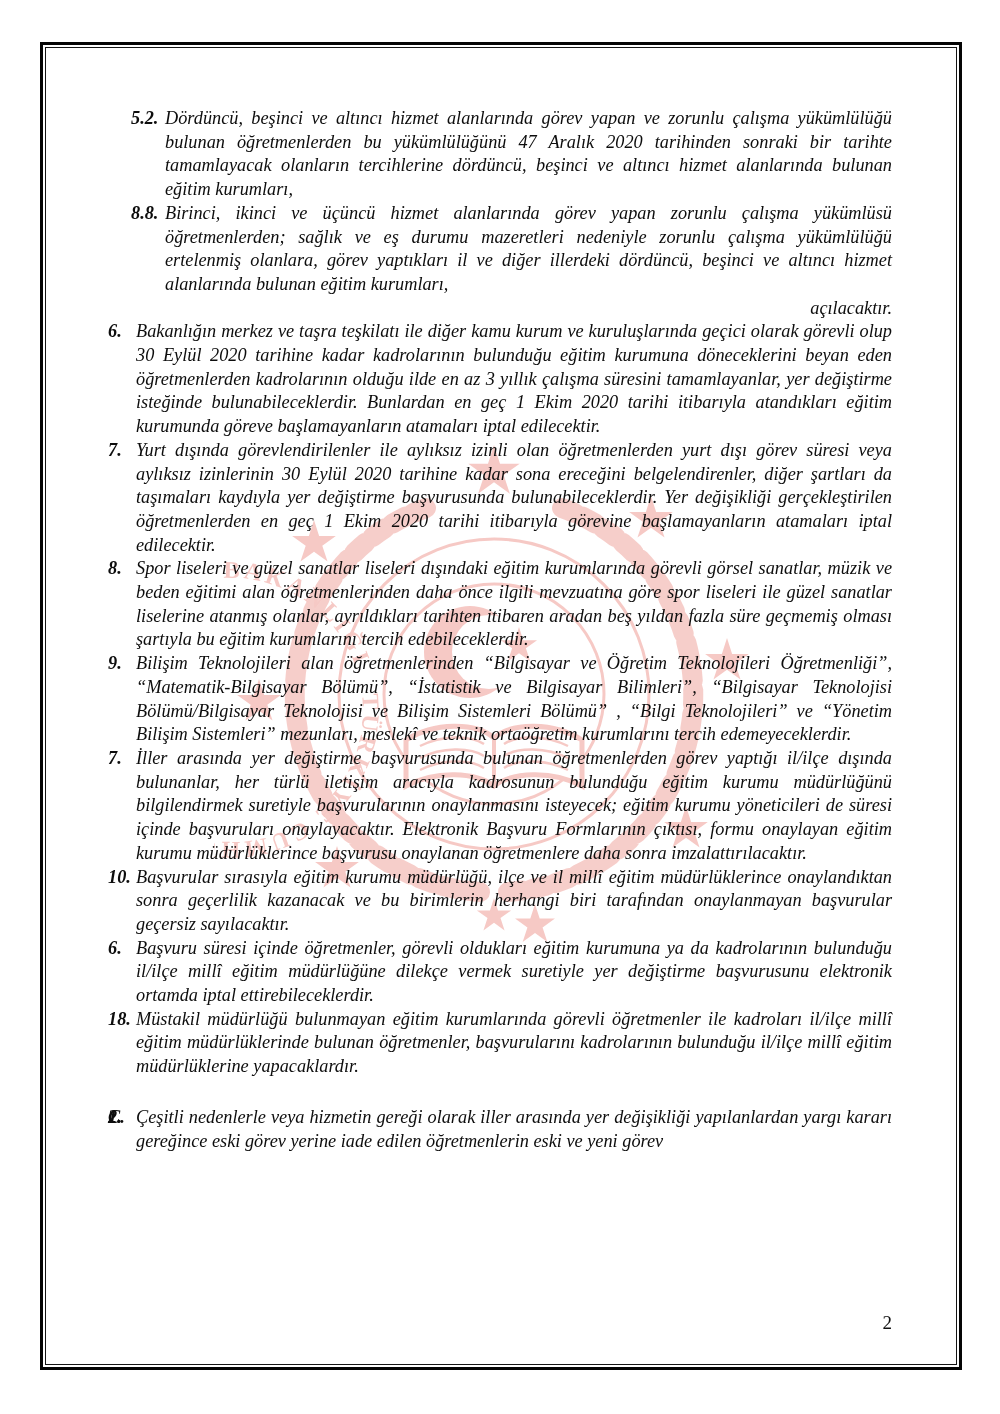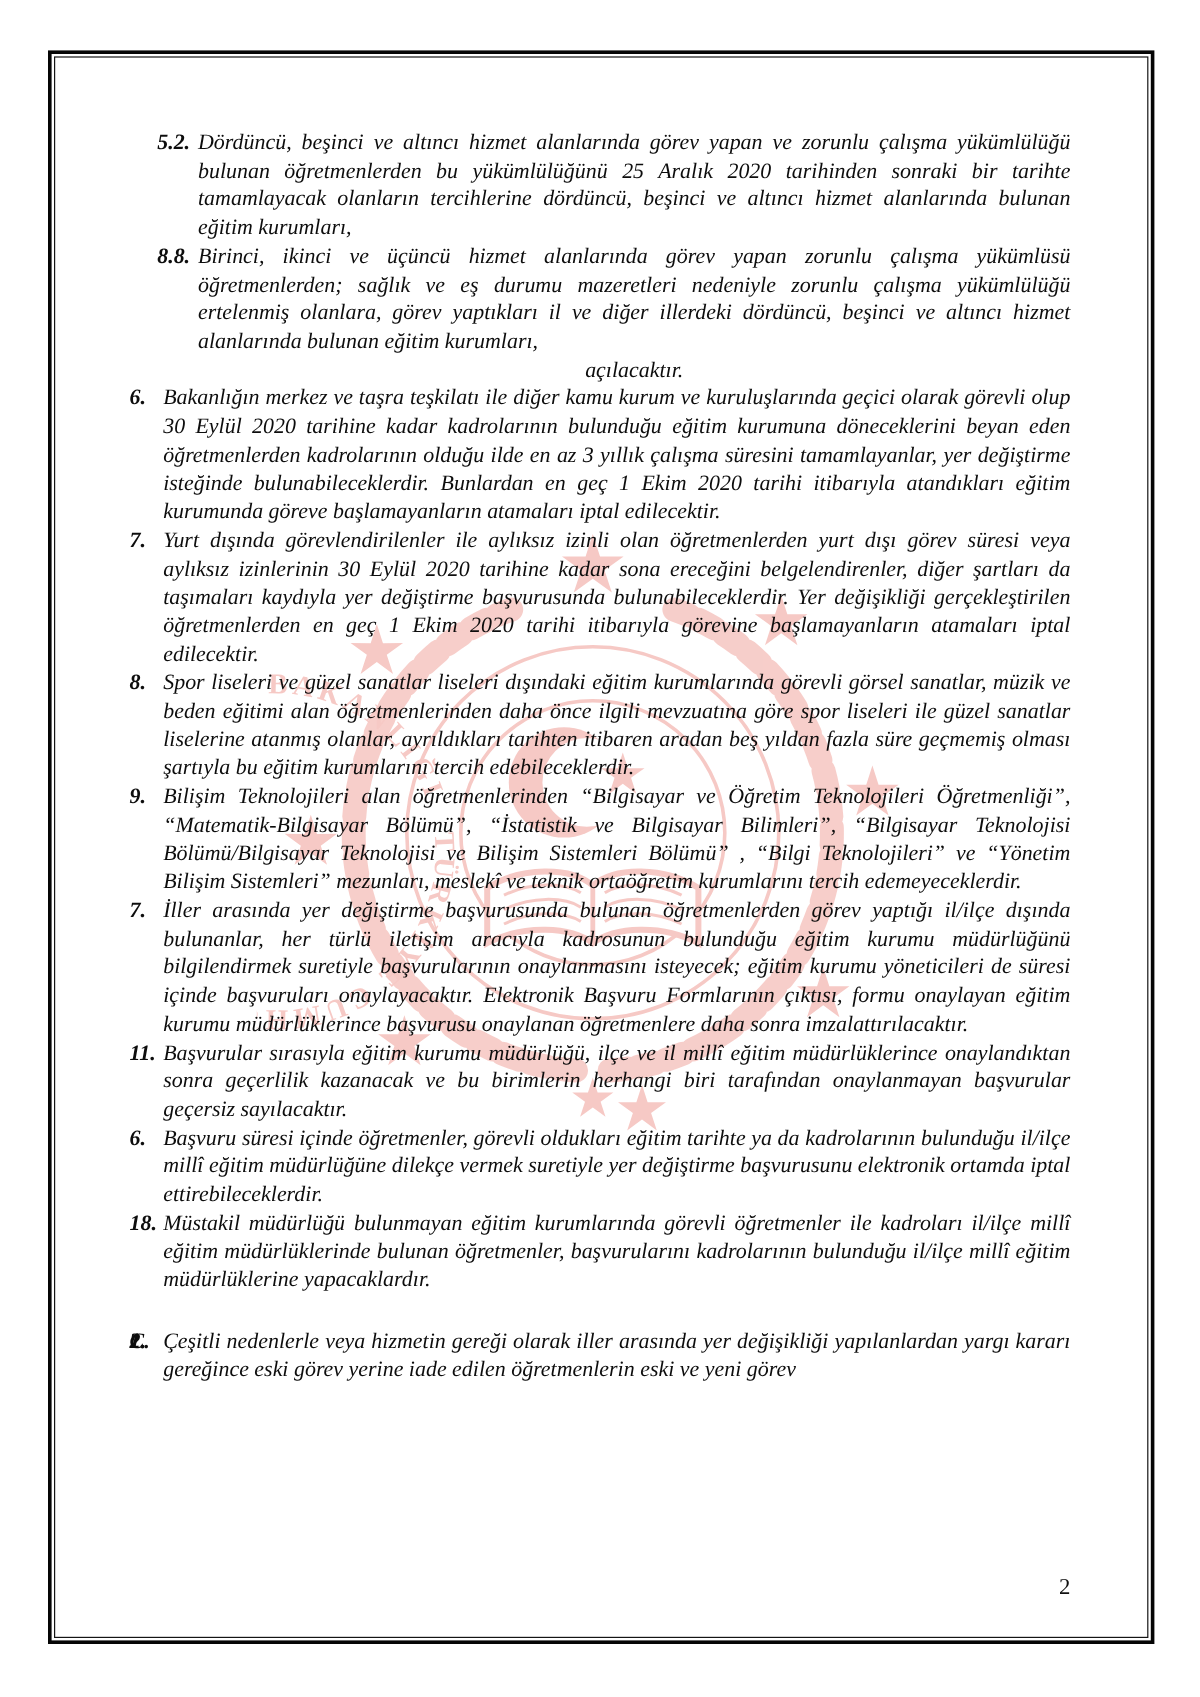--- a/index.html
+++ b/index.html
@@ -22,21 +22,21 @@
   }
   .content{
     position:relative;z-index:1;
     padding:59px 64px 0 62px;
     font-size:18.3px;line-height:23.7px;text-align:justify;font-style:italic;
   }
   .item{position:relative;padding-left:28px}
   .item > .num{position:absolute;left:0;top:0;font-weight:700}
   .item.l2{padding-left:57px}
   .item.l2 > .num{left:23px}
-  .trail{text-align:center}
+  .trail{text-align:right}
   .heading{margin:27px 0 23px 0;font-weight:700}
   .heading .num{font-weight:700}
   .pagenum{
     position:absolute;right:64px;bottom:30px;z-index:1;
     font-size:19px;color:#111;
   }
   svg text{font-family:"Liberation Serif", serif}
 </style>
 </head>
 <body>
@@ -87,21 +87,21 @@
             <use href="#wm-star" transform="translate(100,129) scale(2.3)"></use>
           </g>
         </g>
       </svg>
     </div>
 
     <div class="content">
 
       <div class="item l2">
         <span class="num">5.2.</span>
-        <span>Dördüncü, beşinci ve altıncı hizmet alanlarında görev yapan ve zorunlu çalışma yükümlülüğü bulunan öğretmenlerden bu yükümlülüğünü 25 Aralık 2020 tarihinden sonraki bir tarihte tamamlayacak olanların tercihlerine dördüncü, beşinci ve altıncı hizmet alanlarında bulunan eğitim kurumları,</span>
+        <span>Dördüncü, beşinci ve altıncı hizmet alanlarında görev yapan ve zorunlu çalışma yükümlülüğü bulunan öğretmenlerden bu yükümlülüğünü 47 Aralık 2020 tarihinden sonraki bir tarihte tamamlayacak olanların tercihlerine dördüncü, beşinci ve altıncı hizmet alanlarında bulunan eğitim kurumları,</span>
       </div>
 
       <div class="item l2">
         <span class="num">8.8.</span>
         <span>Birinci, ikinci ve üçüncü hizmet alanlarında görev yapan zorunlu çalışma yükümlüsü öğretmenlerden; sağlık ve eş durumu mazeretleri nedeniyle zorunlu çalışma yükümlülüğü ertelenmiş olanlara, görev yaptıkları il ve diğer illerdeki dördüncü, beşinci ve altıncı hizmet alanlarında bulunan eğitim kurumları,</span>
         <div class="trail">açılacaktır.</div>
       </div>
 
       <div class="item l1">
         <span class="num">6.</span>
@@ -122,27 +122,27 @@
         <span class="num">9.</span>
         <span>Bilişim Teknolojileri alan öğretmenlerinden “Bilgisayar ve Öğretim Teknolojileri Öğretmenliği”, “Matematik-Bilgisayar Bölümü”, “İstatistik ve Bilgisayar Bilimleri”, “Bilgisayar Teknolojisi Bölümü/Bilgisayar Teknolojisi ve Bilişim Sistemleri Bölümü” , “Bilgi Teknolojileri” ve “Yönetim Bilişim Sistemleri” mezunları, meslekî ve teknik ortaöğretim kurumlarını tercih edemeyeceklerdir.</span>
       </div>
 
       <div class="item l1">
         <span class="num">7.</span>
         <span>İller arasında yer değiştirme başvurusunda bulunan öğretmenlerden görev yaptığı il/ilçe dışında bulunanlar, her türlü iletişim aracıyla kadrosunun bulunduğu eğitim kurumu müdürlüğünü bilgilendirmek suretiyle başvurularının onaylanmasını isteyecek; eğitim kurumu yöneticileri de süresi içinde başvuruları onaylayacaktır. Elektronik Başvuru Formlarının çıktısı, formu onaylayan eğitim kurumu müdürlüklerince başvurusu onaylanan öğretmenlere daha sonra imzalattırılacaktır.</span>
       </div>
 
       <div class="item l1">
-        <span class="num">11.</span>
+        <span class="num">10.</span>
         <span>Başvurular sırasıyla eğitim kurumu müdürlüğü, ilçe ve il millî eğitim müdürlüklerince onaylandıktan sonra geçerlilik kazanacak ve bu birimlerin herhangi biri tarafından onaylanmayan başvurular geçersiz sayılacaktır.</span>
       </div>
 
       <div class="item l1">
         <span class="num">6.</span>
-        <span>Başvuru süresi içinde öğretmenler, görevli oldukları eğitim tarihte ya da kadrolarının bulunduğu il/ilçe millî eğitim müdürlüğüne dilekçe vermek suretiyle yer değiştirme başvurusunu elektronik ortamda iptal ettirebileceklerdir.</span>
+        <span>Başvuru süresi içinde öğretmenler, görevli oldukları eğitim kurumuna ya da kadrolarının bulunduğu il/ilçe millî eğitim müdürlüğüne dilekçe vermek suretiyle yer değiştirme başvurusunu elektronik ortamda iptal ettirebileceklerdir.</span>
       </div>
 
       <div class="item l1">
         <span class="num">18.</span>
         <span>Müstakil müdürlüğü bulunmayan eğitim kurumlarında görevli öğretmenler ile kadroları il/ilçe millî eğitim müdürlüklerinde bulunan öğretmenler, başvurularını kadrolarının bulunduğu il/ilçe millî eğitim müdürlüklerine yapacaklardır.</span>
       </div>
 
       <div class="item l1 heading">
         <span class="num">C.</span>
       </div>

